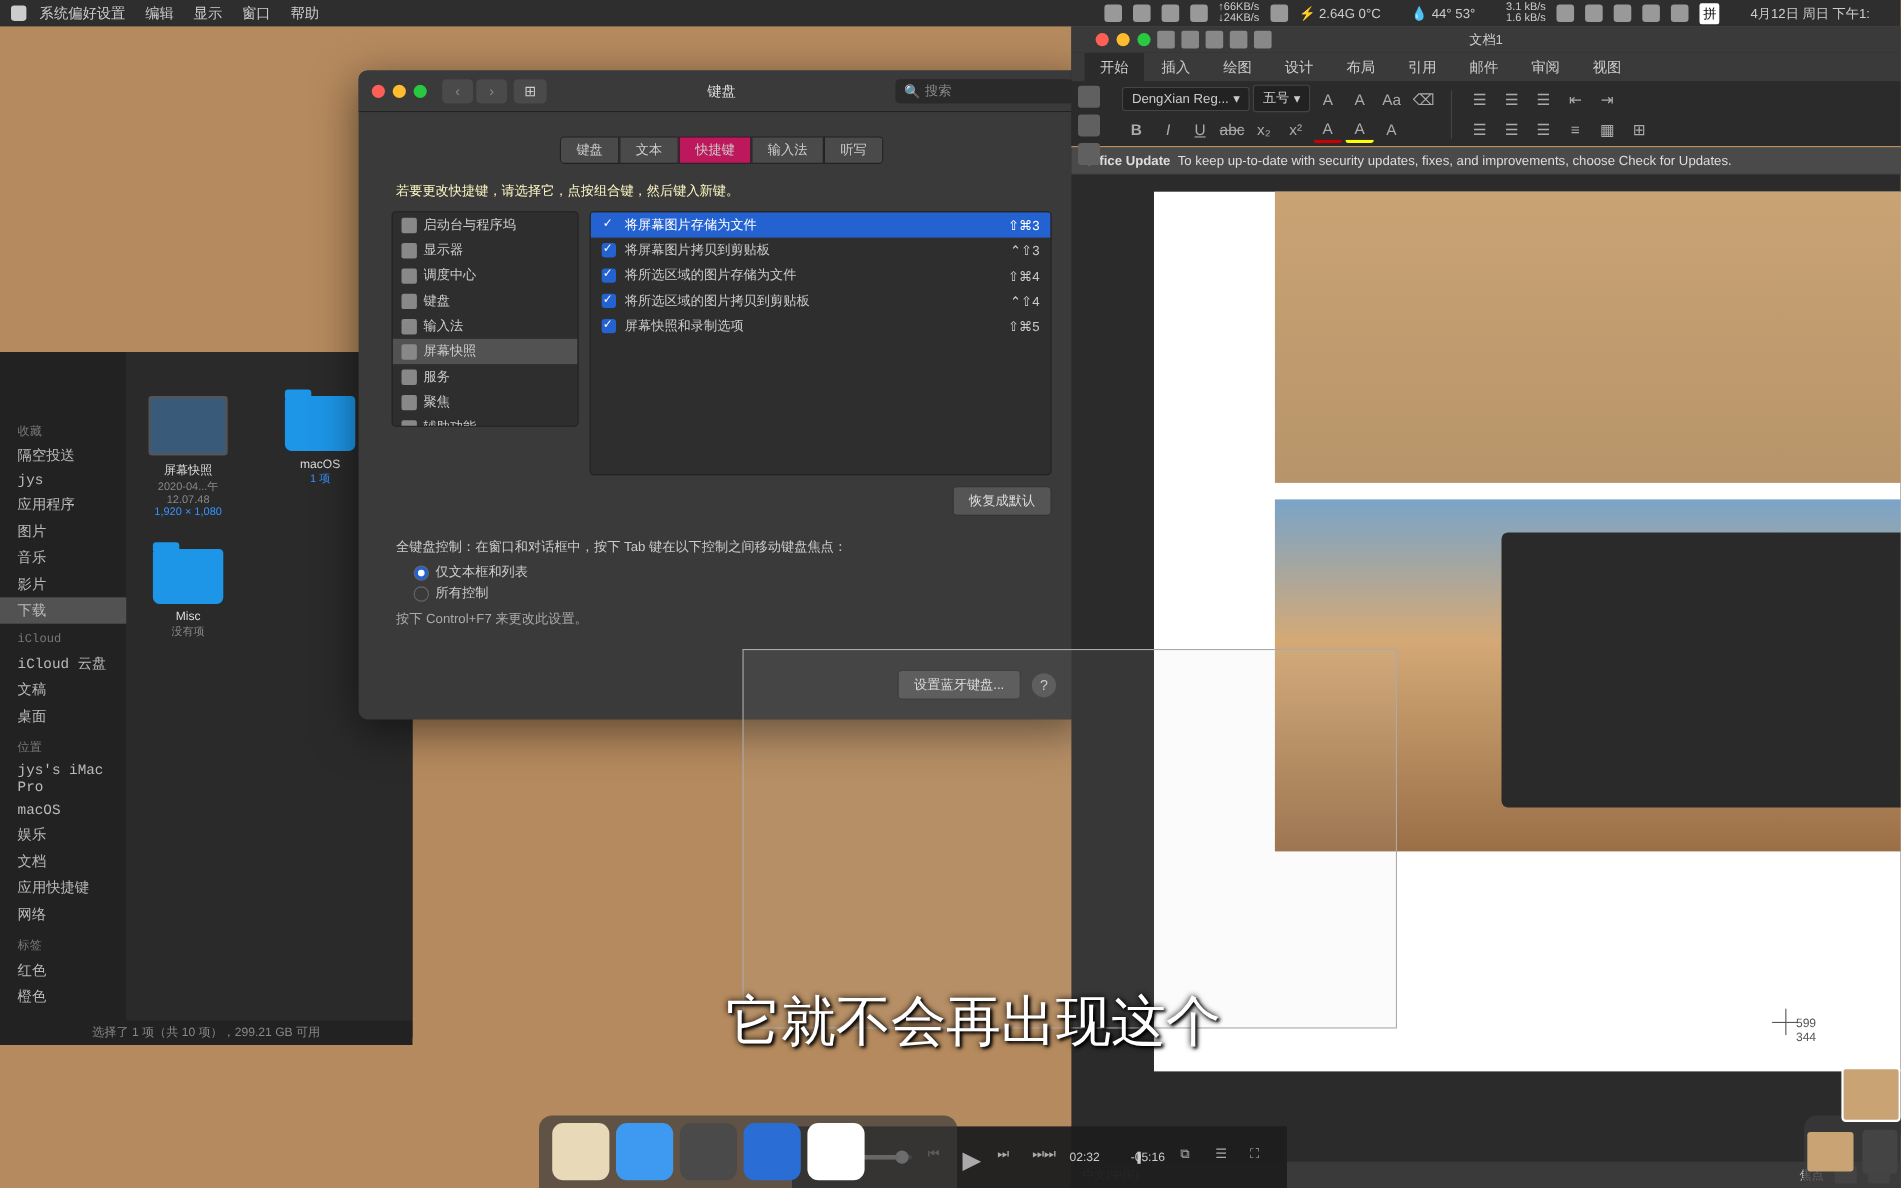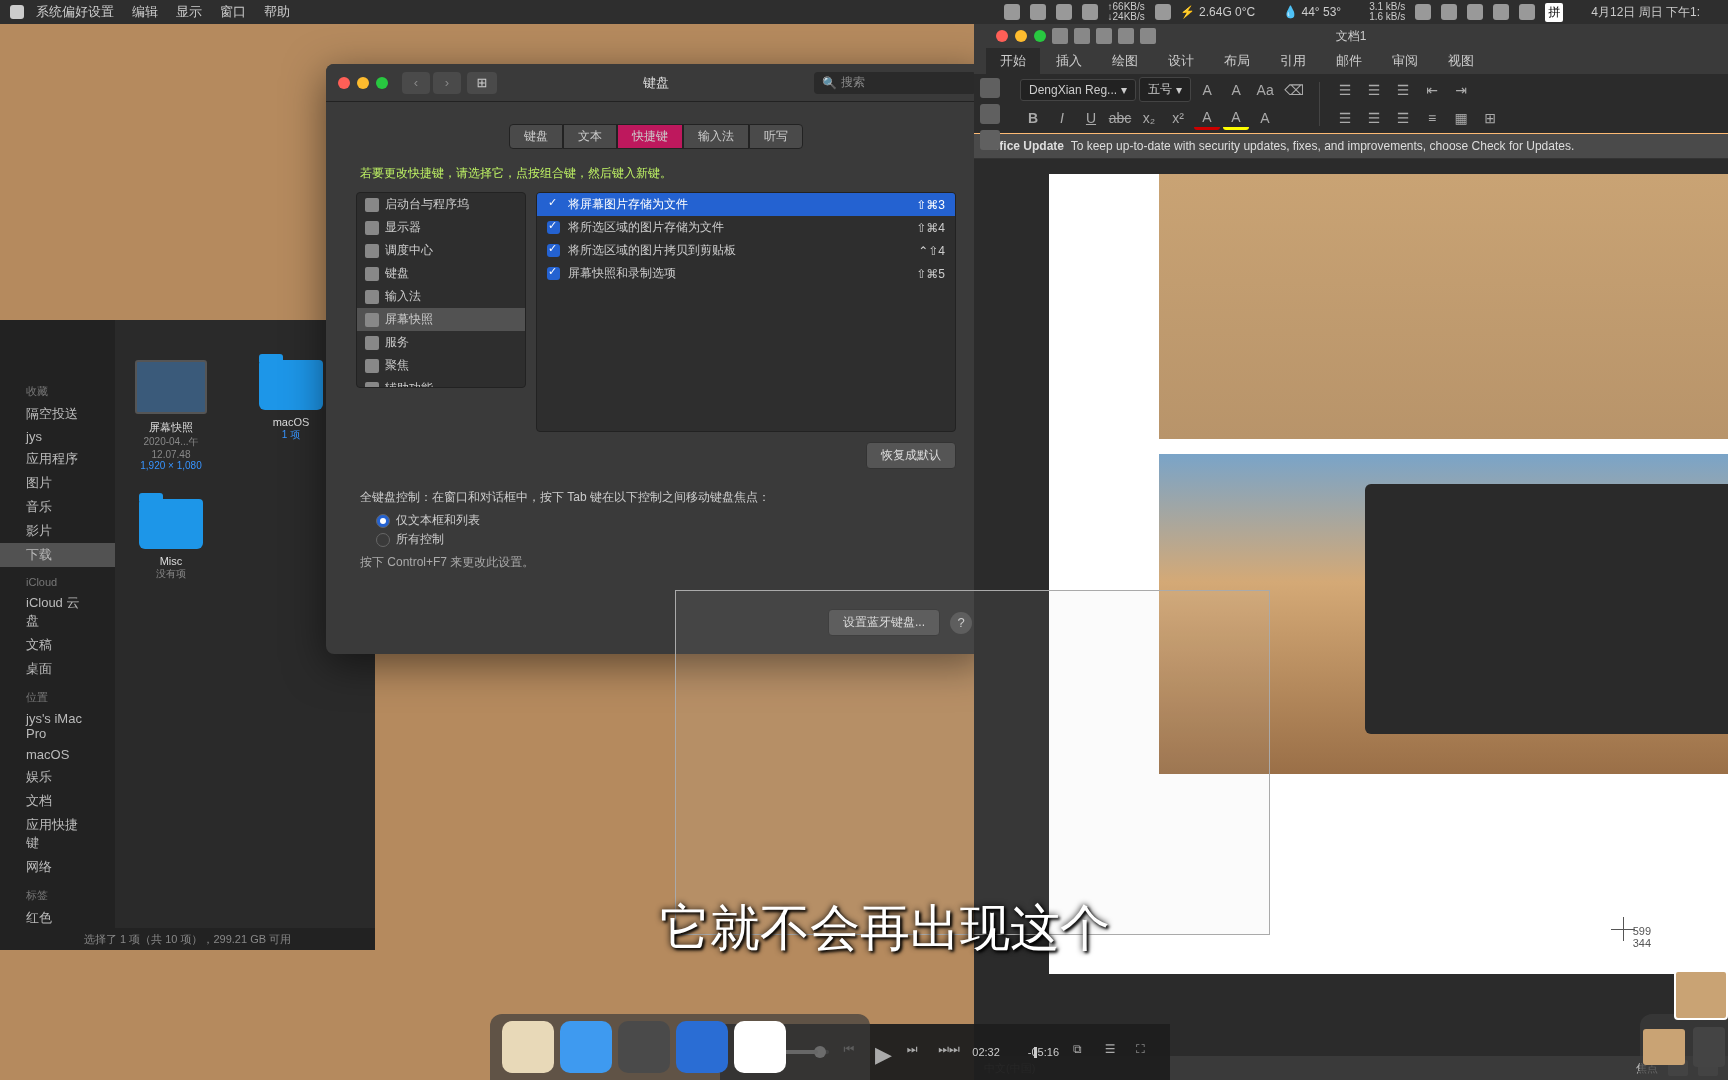--- a/index.html
+++ b/index.html
@@ -7,21 +7,21 @@
 .menubar { position:absolute; top:0; left:0; right:0; height:24px; background:#2e2e2e; display:flex; align-items:center; padding:0 10px; color:#ccc; font-size:13px; }
 .menubar .apple { width:14px; height:14px; background:#ccc; border-radius:3px; margin-right:12px; }
 .menubar span { margin-right:18px; }
 .menuright { margin-left:auto; display:flex; align-items:center; gap:10px; font-size:12px; }
 .menuright .ico { width:16px; height:16px; background:#999; border-radius:3px; }
 .net { font-size:10px; line-height:10px; text-align:right; }
 
 
 .finder { position:absolute; left:0; top:320px; width:375px; height:630px; background:#2a2a2a; border-radius:0 8px 8px 0; color:#ccc; font-size:13px; }
 .finder .sidebar { width:115px; position:absolute; left:0; top:0; bottom:22px; background:#222; padding-top:55px; }
-.finder .sidebar div { padding:3px 26px; font-size:13px; color:#bbb; }
+.finder .sidebar div { padding:3px 16px; font-size:13px; color:#bbb;font-family:Liberation Mono, monospace; }
 .finder .sidebar .hdr { font-size:11px; color:#777; margin-top:6px; }
 .finder .sidebar .sel { background:#525252; }
 .finder .content { position:absolute; left:115px; top:0; right:0; bottom:22px; background:#2a2a2a; padding:40px 10px 10px; display:flex; gap:28px; flex-wrap:wrap; align-content:flex-start; }
 .finder .toolbar { position:absolute; top:0; left:115px; right:5px; height:36px; background:#383838; display:flex; align-items:center; gap:3px; padding:0 8px; }
 .finder .toolbar .tbtn { width:22px; height:20px; background:#2a2a2a; border-radius:3px; }
 .finder .item { width:92px; text-align:center; font-size:11px; }
 .finder .thumb { width:72px; height:54px; background:#c9a878; margin:0 auto 6px; border:2px solid #555; border-radius:3px; }
 .finder .folder { width:64px; height:50px; background:#1d96e8; border-radius:4px 4px 6px 6px; margin:0 auto 6px; position:relative; }
 .finder .folder:before { content:''; position:absolute; top:-6px; left:0; width:24px; height:8px; background:#1d96e8; border-radius:3px 3px 0 0; }
 .finder .status { position:absolute; bottom:0; left:0; right:0; height:22px; background:#222; text-align:center; font-size:11px; color:#888; line-height:22px; }
@@ -39,41 +39,41 @@
 .prefs .nav { display:flex; gap:3px; margin-left:14px; }
 .prefs .nav div { width:28px; height:22px; background:#4a4a4a; border-radius:4px; display:flex; align-items:center; justify-content:center; color:#888; }
 .prefs .grid-btn { width:30px; height:22px; background:#4a4a4a; border-radius:4px; margin-left:6px; display:flex; align-items:center; justify-content:center; }
 .prefs .title { position:absolute; left:50%; transform:translateX(-50%); font-size:13px; color:#ddd; }
 .prefs .search { margin-left:auto; margin-right:10px; width:162px; height:22px; background:#2a2a2a; border-radius:4px; display:flex; align-items:center; padding:0 8px; color:#888; font-size:12px; }
 .tabs { display:flex; justify-content:center; margin-top:22px; }
 .tabs div { padding:3px 14px; background:#4a4a4a; border:1px solid #222; font-size:12px; }
 .tabs div:first-child { border-radius:4px 0 0 4px; }
 .tabs div:last-child { border-radius:0 4px 4px 0; }
 .tabs .active { background:#be185d; }
-.prefs .instr { font-size:12px; color:#bef264; margin:16px 0 10px 34px; }
+.prefs .instr { font-size:12px; color:#fef9c3; margin:16px 0 10px 34px; }
 .prefs .cols { display:flex; gap:10px; margin:0 30px; }
 .prefs .catlist { width:170px; height:196px; background:#2e2e2e; border:1px solid #222; border-radius:4px; overflow:hidden; }
 .prefs .catlist div { padding:3px 8px; font-size:12px; display:flex; align-items:center; gap:6px; }
 .prefs .catlist .sel { background:#525252; }
 .prefs .catlist .ci { width:14px; height:14px; background:#888; border-radius:2px; }
 .prefs .shortcuts { flex:1; height:240px; background:#2e2e2e; border:1px solid #222; border-radius:4px; overflow:hidden; }
 .prefs .shortcuts .row { display:flex; align-items:center; padding:3px 10px; font-size:12px; gap:8px; }
 .prefs .shortcuts .row.sel { background:#2462d1; color:#fff; }
 .prefs .chk { width:13px; height:13px; background:#2462d1; border-radius:3px; position:relative; flex-shrink:0; }
 .prefs .chk:after { content:'✓'; position:absolute; top:-2px; left:1px; color:#fff; font-size:11px; }
 .prefs .keys { margin-left:auto; font-size:12px; }
 .prefs .restore { display:flex; justify-content:flex-end; margin:10px 30px 0; }
 .prefs .restore button, .prefs .bt-btn { background:#555; border:1px solid #333; color:#ddd; padding:4px 14px; border-radius:4px; font-size:12px; }
 .prefs .fka { margin:20px 34px 6px; font-size:12px; color:#ccc; }
 .prefs .radio { display:flex; align-items:center; gap:6px; margin:2px 50px; font-size:12px; }
 .prefs .rb { width:14px; height:14px; border-radius:50%; border:1px solid #666; position:relative; }
 .prefs .rb.on { background:#2462d1; }
 .prefs .rb.on:after { content:''; position:absolute; inset:3px; background:#fff; border-radius:50%; }
 .prefs .hint { margin:6px 34px; font-size:12px; color:#aaa; }
-.prefs .bt { position:absolute; bottom:18px; right:14px; display:flex; gap:10px; align-items:center; }
+.prefs .bt { position:absolute; bottom:18px; right:26px; display:flex; gap:10px; align-items:center; }
 .prefs .help { width:22px; height:22px; border-radius:50%; background:#555; text-align:center; line-height:22px; font-size:13px; }
 
 
 .word { position:absolute; left:974px; top:24px; right:0; bottom:0; background:#2b2b2b; color:#ccc; }
 .word .wtb { height:24px; background:#3a3a3a; display:flex; align-items:center; gap:6px; padding:0 10px; position:relative; }
 .word .wtb .doctitle { position:absolute; left:50%; transform:translateX(-50%); font-size:12px; }
 .word .wtb .wico { width:16px; height:16px; background:#888; border-radius:2px; }
 .word .wtabs { height:26px; display:flex; align-items:flex-end; padding-left:12px; font-size:13px; gap:2px; background:#3a3a3a; }
 .word .wtabs div { padding:4px 14px; }
 .word .wtabs .on { background:#2b2b2b; }
@@ -301,20 +301,25 @@
         </div>
       </div>
     <div class="shortcuts" id="shlist">
         <div class="row sel">
           <span class="chk"></span>
           <span>将屏幕图片存储为文件</span>
           <span class="keys">⇧⌘3</span>
         </div>
         <div class="row">
           <span class="chk"></span>
+          <span>将屏幕图片拷贝到剪贴板</span>
+          <span class="keys">⌃⇧3</span>
+        </div>
+        <div class="row">
+          <span class="chk"></span>
           <span>将所选区域的图片存储为文件</span>
           <span class="keys">⇧⌘4</span>
         </div>
         <div class="row">
           <span class="chk"></span>
           <span>将所选区域的图片拷贝到剪贴板</span>
           <span class="keys">⌃⇧4</span>
         </div>
         <div class="row">
           <span class="chk"></span>

